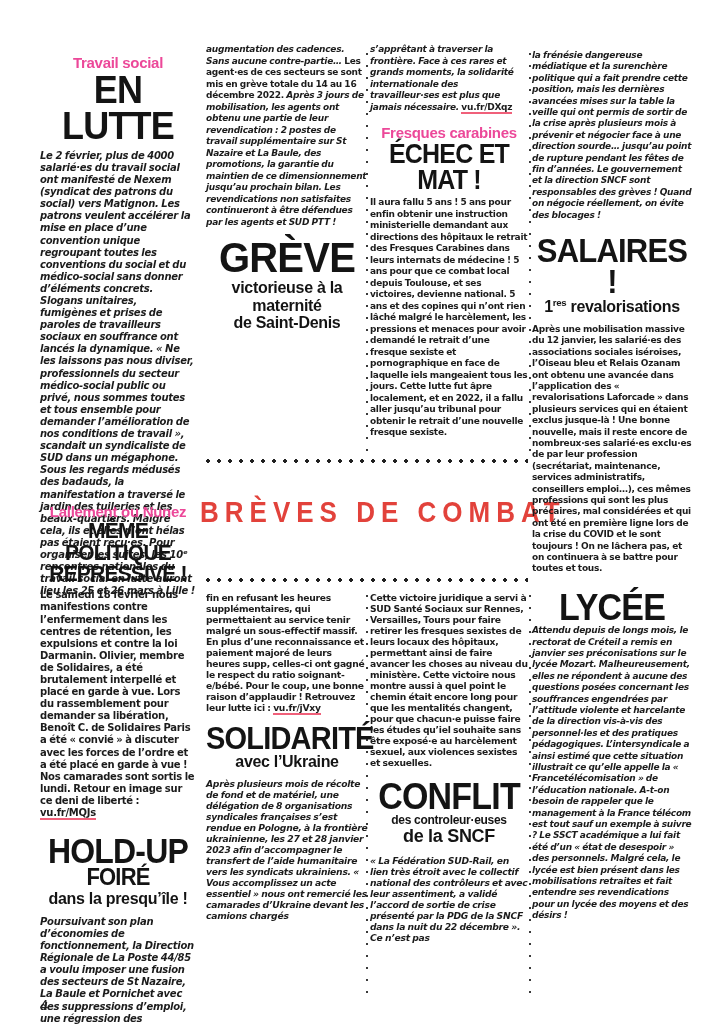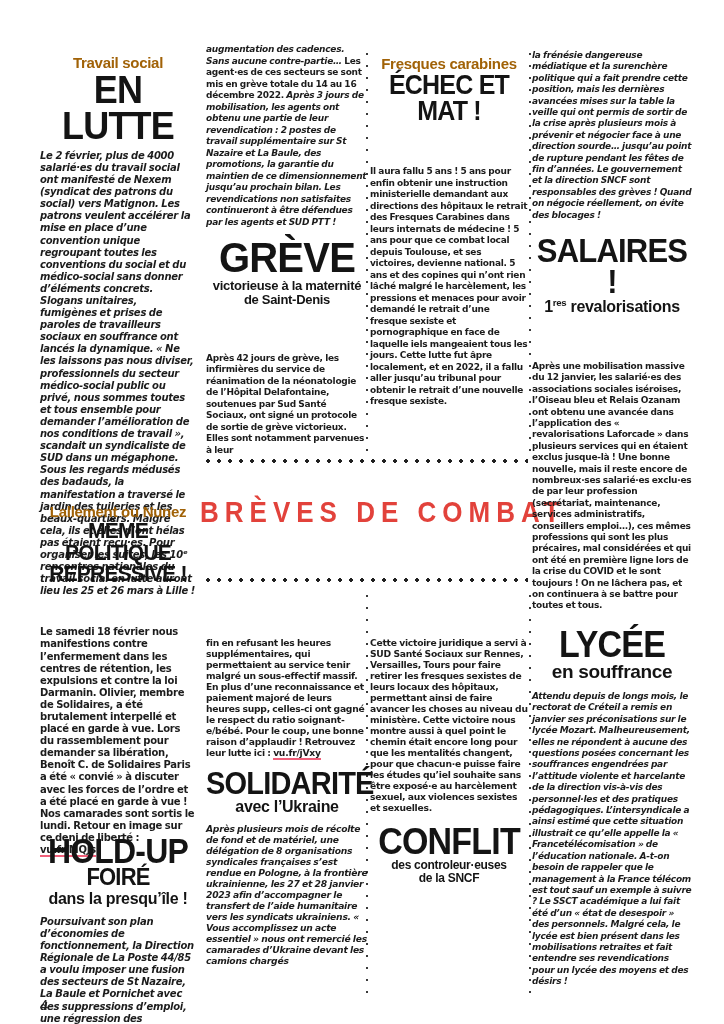--- a/index.html
+++ b/index.html
@@ -15,35 +15,35 @@
   
   .body{
     font-family:"DejaVu Sans",sans-serif;
     font-weight:700;
     color:#1c1c1c;
     letter-spacing:-0.25px;
     word-spacing:-0.5px;
     text-align:left;
   }
   .ital{font-style:italic;}
-  .upright{font-style:normal;margin-top:45px;}
+  .upright{font-style:normal;}
   .kicker{
     font-family:"Liberation Sans",sans-serif;
     font-weight:bold;font-size:15px;line-height:1.1;
-    text-align:center;letter-spacing:-0.3px;color:#a16207;
+    text-align:center;letter-spacing:-0.3px;color:#ec4899;
   }
   .htitle{
     font-family:"Liberation Sans",sans-serif;
     font-weight:bold;text-align:center;
     letter-spacing:-0.8px;line-height:0.95;color:#141414;
     transform:scaleY(1.08);transform-origin:center;
   }
   .hsub{
     font-family:"Liberation Sans",sans-serif;
-    font-weight:bold;font-size:13px;line-height:1.1;
+    font-weight:bold;font-size:16px;line-height:1.1;
     text-align:center;letter-spacing:-0.3px;color:#141414;
   }
   .lnk{
     font-style:normal;font-weight:800;color:#1c1c1c;
     border-bottom:2px solid #f0607a;cursor:pointer;
   }
   sup{font-size:0.6em;margin-top:40px;}
   
   .blk{position:absolute;}
   #c1a1{left:40px;top:55px;width:156px;}
@@ -132,21 +132,20 @@
   <div class="blk" id="pagenum">4</div>
 
   <div class="blk" id="c2top">
     <div class="body ital">
       <span>augmentation des cadences. Sans aucune contre-partie… </span><span class="upright">Les agent·es de ces secteurs se sont mis en grève totale du 14 au 16 décembre 2022. </span><span>Après 3 jours de mobilisation, les agents ont obtenu une partie de leur revendication : 2 postes de travail supplémentaire sur St Nazaire et La Baule, des promotions, la garantie du maintien de ce dimensionnement jusqu’au prochain bilan. Les revendications non satisfaites continueront à être défendues par les agents et SUD PTT !</span>
     </div>
     <div>
       <div class="htitle t-greve">GRÈVE</div>
       <div class="hsub">victorieuse à la maternité</div>
       <div class="hsub s-mb">de Saint-Denis</div>
-      <div class="body upright">Après 42 jours de grève, les infirmières du service de réanimation de la néonatologie de l’Hôpital Delafontaine, soutenues par Sud Santé Sociaux, ont signé un protocole de sortie de grève victorieux. Elles sont notamment parvenues à leur</div>
     </div>
   </div>
 
   <div class="dotrule" id="hr1"></div>
   <div id="banner-title">BRÈVES DE COMBAT</div>
   <div class="dotrule" id="hr2"></div>
 
   <div class="vsep" id="vsep1a"></div>
   <div class="vsep" id="vsep1b"></div>
   <div class="vsep" id="vsep2a"></div>
@@ -158,47 +157,51 @@
       <span class="lnk">vu.fr/jVxy</span>
     </div>
     <div>
       <div class="htitle t-solidarite">SOLIDARITÉ</div>
       <div class="hsub s-mb" style="font-size:16px">avec l’Ukraine</div>
       <div class="body ital">Après plusieurs mois de récolte de fond et de matériel, une délégation de 8 organisations syndicales françaises s’est rendue en Pologne, à la frontière ukrainienne, les 27 et 28 janvier 2023 afin d’accompagner le transfert de l’aide humanitaire vers les syndicats ukrainiens. « Vous accomplissez un acte essentiel » nous ont remercié les camarades d’Ukraine devant les camions chargés</div>
     </div>
   </div>
 
   <div class="blk" id="c3top">
+    <div class="body ital">
+      <span>s’apprêtant à traverser la frontière. Face à ces rares et grands moments, la solidarité internationale des travailleur·ses est plus que jamais nécessaire. </span>
+      <span class="lnk">vu.fr/DXqz</span>
+    </div>
     <div style="margin-top:12px">
       <div class="kicker">Fresques carabines</div>
       <div class="htitle t-echec">ÉCHEC ET MAT !</div>
       <div class="body upright">Il aura fallu 5 ans ! 5 ans pour enfin obtenir une instruction ministerielle demandant aux directions des hôpitaux le retrait des Fresques Carabines dans leurs internats de médecine ! 5 ans pour que ce combat local depuis Toulouse, et ses victoires, devienne national. 5 ans et des copines qui n’ont rien lâché malgré le harcèlement, les pressions et menaces pour avoir demandé le retrait d’une fresque sexiste et pornographique en face de laquelle iels mangeaient tous les jours. Cette lutte fut âpre localement, et en 2022, il a fallu aller jusqu’au tribunal pour obtenir le retrait d’une nouvelle fresque sexiste.</div>
     </div>
   </div>
 
   <div class="blk" id="c3bot">
     <div class="body upright">Cette victoire juridique a servi à SUD Santé Sociaux sur Rennes, Versailles, Tours pour faire retirer les fresques sexistes de leurs locaux des hôpitaux, permettant ainsi de faire avancer les choses au niveau du ministère. Cette victoire nous montre aussi à quel point le chemin était encore long pour que les mentalités changent, pour que chacun·e puisse faire les études qu’iel souhaite sans être exposé·e au harcèlement sexuel, aux violences sexistes et sexuelles.</div>
     <div>
       <div class="htitle t-conflit">CONFLIT</div>
       <div class="hsub" style="font-size:12px">des controleur·euses</div>
-      <div class="hsub s-mb" style="font-size:12px">de la SNCF</div>
+      <div class="hsub s-mb" style="font-size:18px">de la SNCF</div>
+      <div class="body ital">« La Fédération SUD-Rail, en lien très étroit avec le collectif national des contrôleurs et avec leur assentiment, a validé l’accord de sortie de crise présenté par la PDG de la SNCF dans la nuit du 22 décembre ». Ce n’est pas</div>
     </div>
   </div>
 
   <div class="blk" id="c4">
     <div class="body ital">la frénésie dangereuse médiatique et la surenchère politique qui a fait prendre cette position, mais les dernières avancées mises sur la table la veille qui ont permis de sortir de la crise après plusieurs mois à prévenir et négocier face à une direction sourde… jusqu’au point de rupture pendant les fêtes de fin d’années. Le gouvernement et la direction SNCF sont responsables des grèves ! Quand on négocie réellement, on évite des blocages !</div>
 
     <div>
       <div class="htitle t-salaires">SALAIRES !</div>
       <div class="hsub s-mb" style="font-size:16px">
         <span>1</span><sup>res</sup><span> revalorisations</span>
       </div>
       <div class="body upright">Après une mobilisation massive du 12 janvier, les salarié·es des associations sociales iséroises, l’Oiseau bleu et Relais Ozanam ont obtenu une avancée dans l’application des « revalorisations Laforcade » dans plusieurs services qui en étaient exclus jusque-là ! Une bonne nouvelle, mais il reste encore de nombreux·ses salarié·es exclu·es de par leur profession (secrétariat, maintenance, services administratifs, conseillers emploi…), ces mêmes professions qui sont les plus précaires, mal considérées et qui ont été en première ligne lors de la crise du COVID et le sont toujours ! On ne lâchera pas, et on continuera à se battre pour toutes et tous.</div>
     </div>
 
     <div>
       <div class="htitle t-lycee">LYCÉE</div>
-      <div class="hsub s-mb" style="font-size:19px">en souffrance</div>
       <div class="body ital">Attendu depuis de longs mois, le rectorat de Créteil a remis en janvier ses préconisations sur le lycée Mozart. Malheureusement, elles ne répondent à aucune des questions posées concernant les souffrances engendrées par l’attitude violente et harcelante de la direction vis-à-vis des personnel·les et des pratiques pédagogiques. L’intersyndicale a ainsi estimé que cette situation illustrait ce qu’elle appelle la « Francetélécomisation » de l’éducation nationale. A-t-on besoin de rappeler que le management à la France télécom est tout sauf un exemple à suivre ? Le SSCT académique a lui fait été d’un « état de desespoir » des personnels. Malgré cela, le lycée est bien présent dans les mobilisations retraites et fait entendre ses revendications pour un lycée des moyens et des désirs !</div>
     </div>
   </div>
 
 </div>
 
 </body></html>

